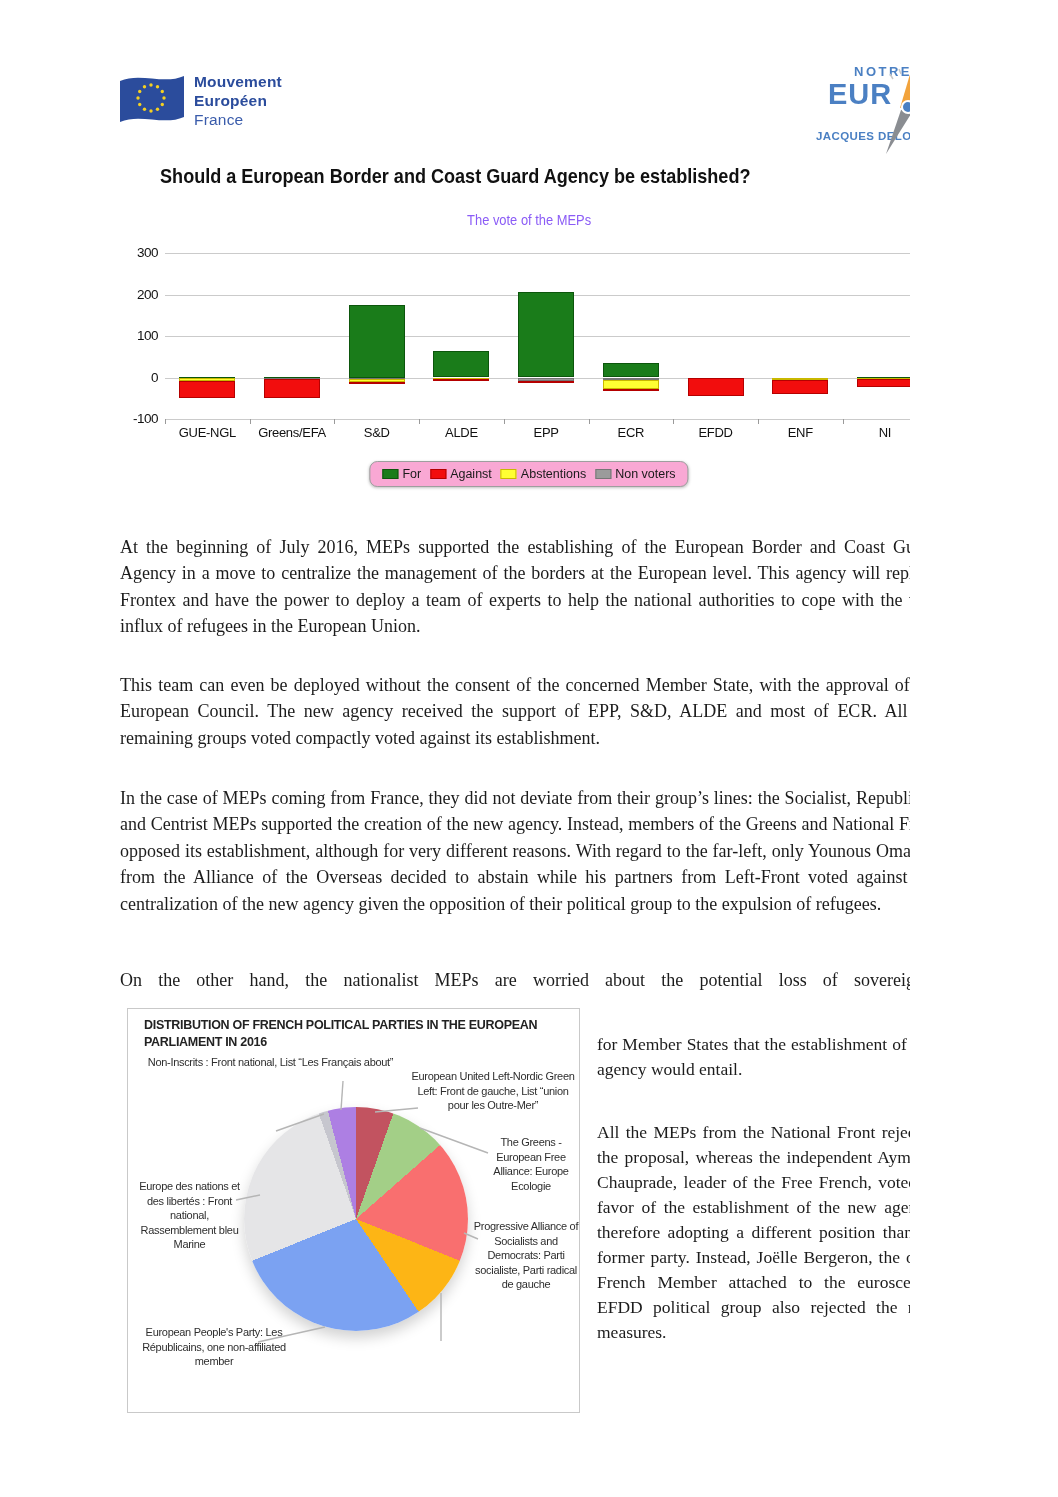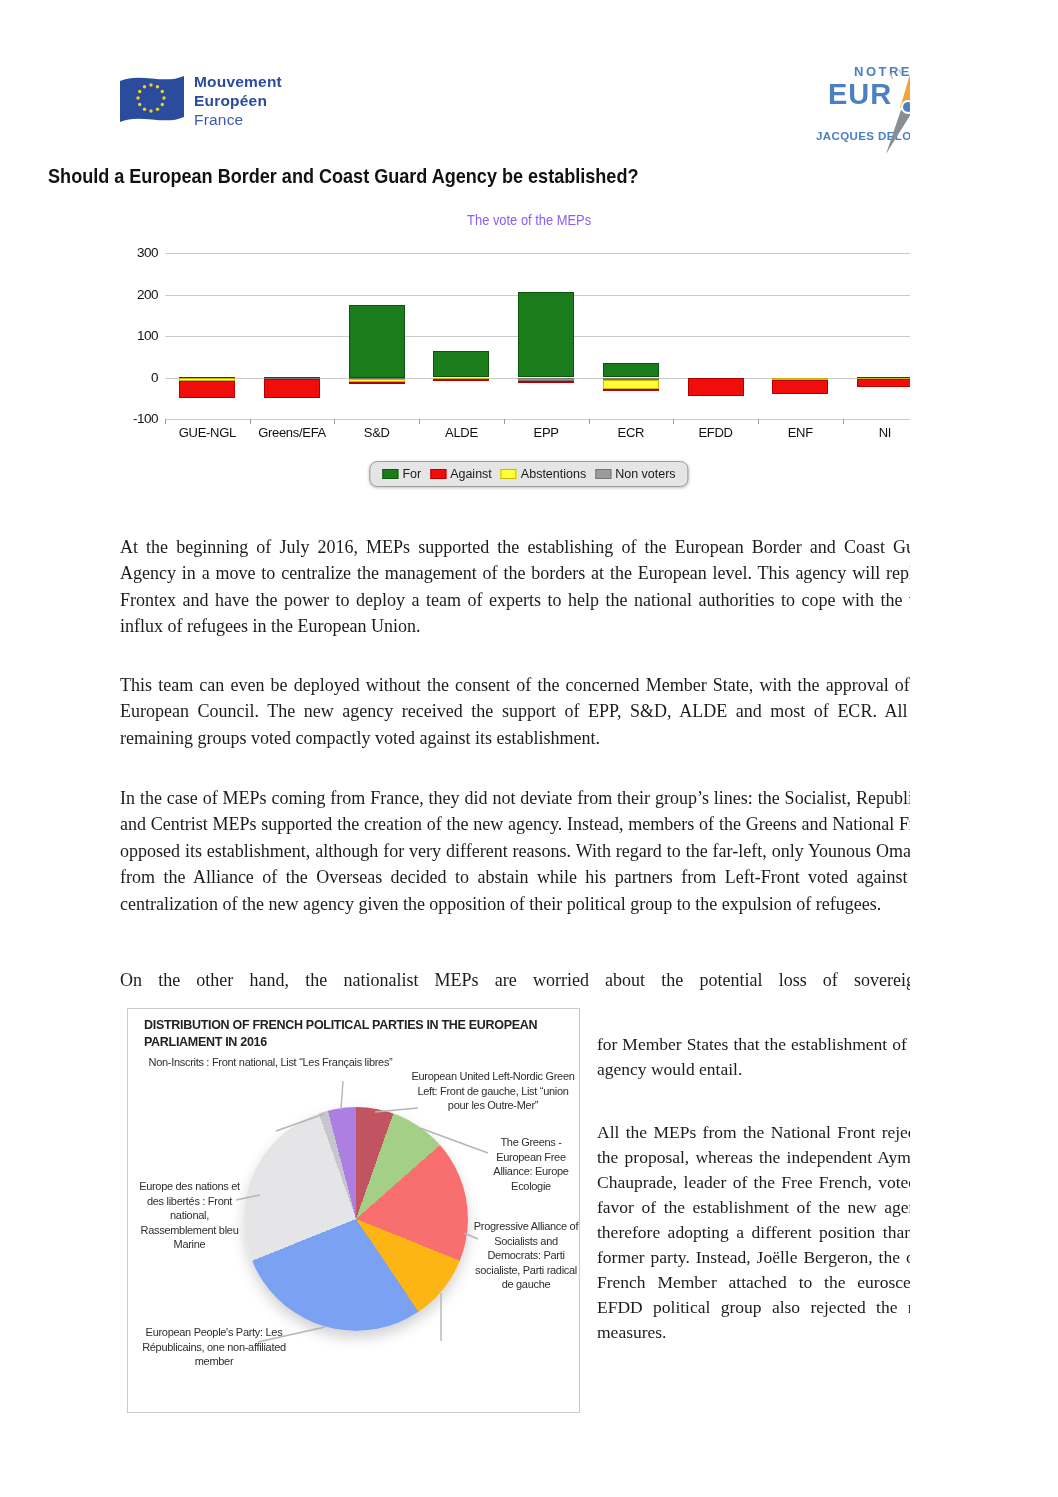--- a/index.html
+++ b/index.html
@@ -17,33 +17,33 @@
   .logo-right{left:816px;top:62px;width:178px;height:95px;color:#4b80c3;}
   .logo-right .notre{position:absolute;left:38px;top:2px;font-size:13px;font-weight:bold;letter-spacing:2.5px;}
   .logo-right .eur{position:absolute;left:12px;top:16px;font-size:29px;font-weight:bold;letter-spacing:1px;}
   .logo-right .pe{position:absolute;left:104px;top:16px;font-size:29px;font-weight:bold;letter-spacing:1px;}
   .logo-right .jacques{position:absolute;left:0px;top:68px;font-size:11.5px;font-weight:bold;letter-spacing:0.4px;}
   .logo-right .institute{position:absolute;left:102px;top:68px;font-size:11.5px;font-weight:bold;letter-spacing:0.4px;}
   .logo-right .bars{color:#a5c2e6;letter-spacing:1.5px;}
   .needle{position:absolute;left:0;top:0;pointer-events:none;}
 
   
-  .main-title{left:0;right:0;top:164px;font-size:21px;font-weight:bold;color:#111;}
+  .main-title{left:0;right:0;top:164px;text-align:center;font-size:21px;font-weight:bold;color:#111;}
   .chart-subtitle{left:120px;width:818px;top:211px;text-align:center;font-size:15px;color:#8b5cf6;}
 
   
   #barchart{left:120px;top:240px;width:818px;height:260px;}
   .gridline{position:absolute;left:45px;width:762px;height:1px;background:#cbcbcb;}
   .ylabel{position:absolute;left:0;width:38px;text-align:right;font-size:13.5px;color:#111;letter-spacing:-0.5px;}
   .xlabel{position:absolute;top:185px;text-align:center;font-size:13px;color:#111;letter-spacing:-0.3px;}
   .xtick{position:absolute;width:1px;height:5px;top:179px;background:#9a9a9a;}
   .bar-seg{position:absolute;box-sizing:border-box;}
   #legend{position:absolute;top:221px;left:50%;transform:translateX(-50%);display:inline-flex;
           align-items:center;gap:9px;border:1px solid #9e9e9e;border-radius:8px;padding:5px 12px;
-          background:#e5e5e5;box-shadow:0 1px 3px rgba(0,0,0,0.25);font-size:12.5px;white-space:nowrap;}
+          background:#f9a8d4;box-shadow:0 1px 3px rgba(0,0,0,0.25);font-size:12.5px;white-space:nowrap;}
   .leg-item{display:inline-flex;align-items:center;gap:4px;}
   .leg-swatch{display:inline-block;width:16px;height:10px;box-sizing:border-box;}
 
   
   .serif{font-family:"Liberation Serif",serif;text-align:justify;color:#1c1c1c;}
   .fullp{left:120px;width:818px;font-size:18px;line-height:26.4px;}
   .colp{left:597px;width:340px;font-size:17.5px;line-height:25px;margin-top:38px;}
   .justlast{text-align-last:justify;}
 
   
@@ -207,21 +207,21 @@
         <line x1="290" y1="99" x2="247" y2="103"></line>
         <line x1="148" y1="122" x2="196" y2="105"></line>
         <line x1="360" y1="144" x2="292" y2="119"></line>
         <line x1="108" y1="191" x2="132" y2="186"></line>
         <line x1="350" y1="230" x2="336" y2="224"></line>
         <line x1="130" y1="333" x2="197" y2="318"></line>
         <line x1="313" y1="332" x2="313" y2="284"></line>
       </g>
     </svg>
 
-    <div class="pielabel" style="left:10px;top:46px;width:265px">Non-Inscrits : Front national, List “Les Français libres”</div>
+    <div class="pielabel" style="left:10px;top:46px;width:265px">Non-Inscrits : Front national, List “Les Français about”</div>
     <div class="pielabel" style="left:281px;top:60px;width:168px">European United Left-Nordic Green Left: Front de gauche, List “union pour les Outre-Mer”</div>
     <div class="pielabel" style="left:358px;top:126px;width:90px">The Greens - European Free Alliance: Europe Ecologie</div>
     <div class="pielabel" style="left:4px;top:170px;width:115px">Europe des nations et des libertés : Front national, Rassemblement bleu Marine</div>
     <div class="pielabel" style="left:344px;top:210px;width:108px">Progressive Alliance of Socialists and Democrats: Parti socialiste, Parti radical de gauche</div>
     <div class="pielabel" style="left:12px;top:316px;width:148px">European People's Party: Les Républicains, one non-affiliated member</div>
   </div>
 
 </div>
 
 </body></html>

